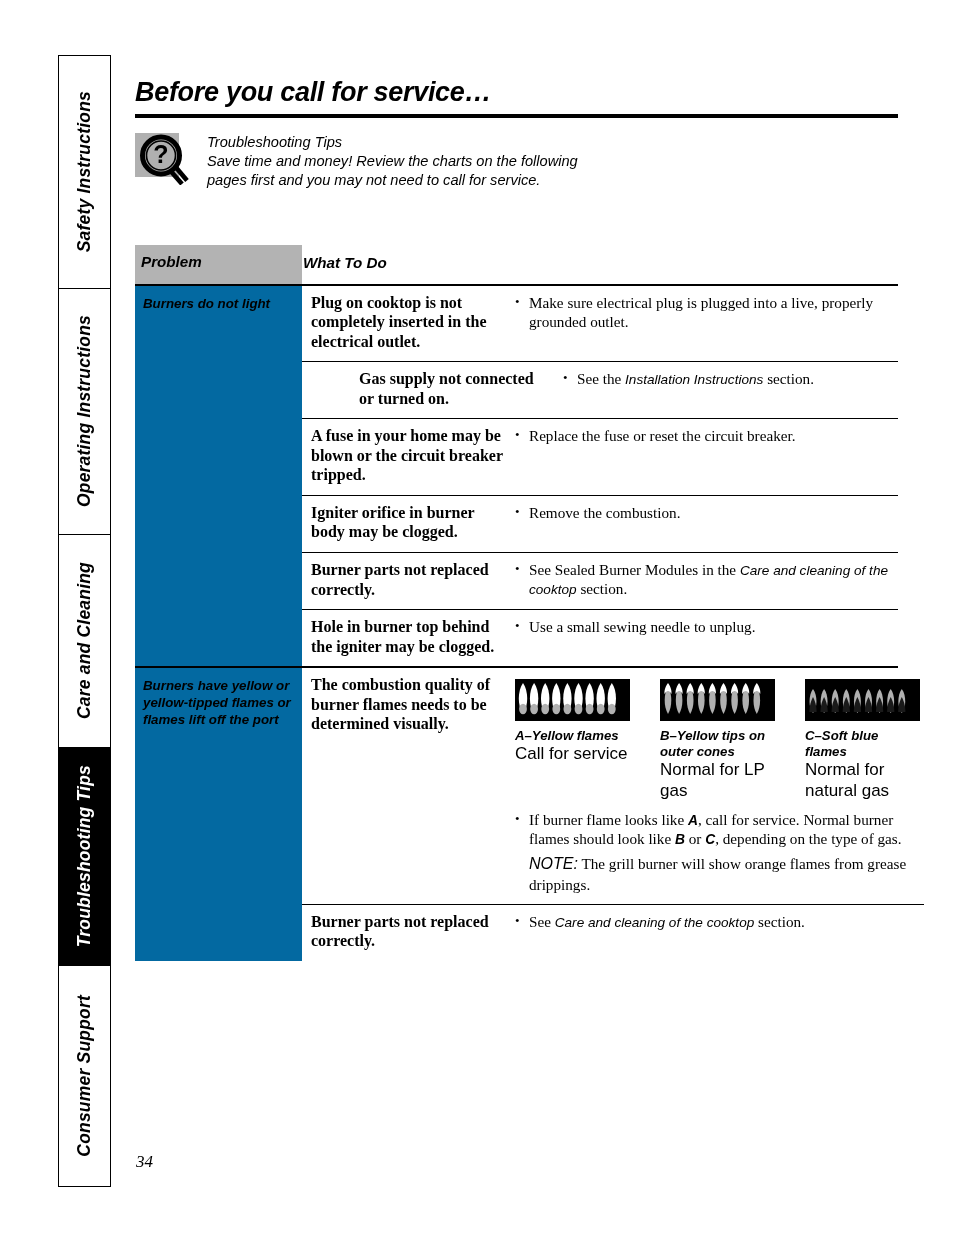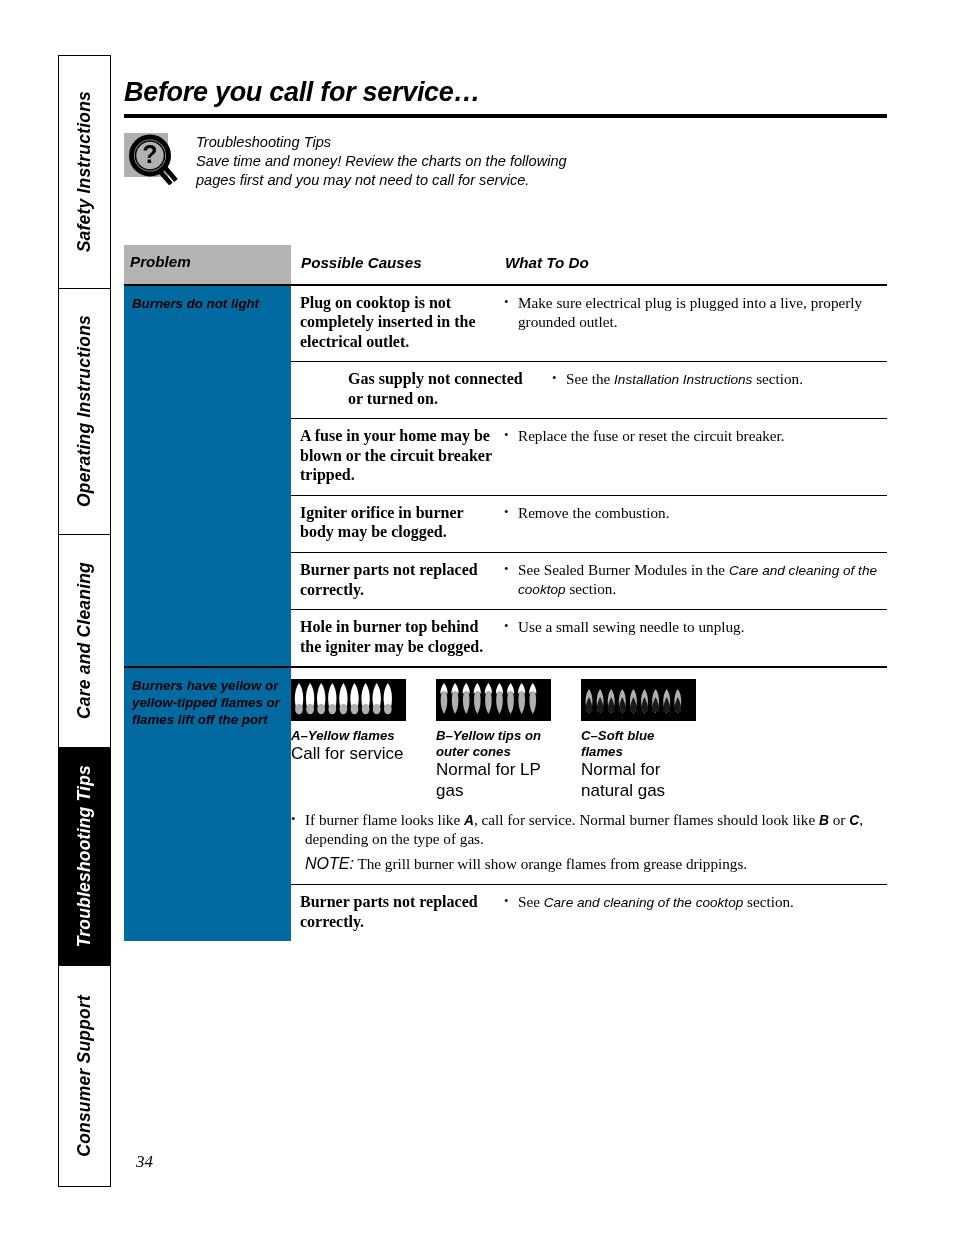--- a/index.html
+++ b/index.html
@@ -49,21 +49,21 @@
     font-size: 17.5px;
     letter-spacing: 0.2px;
     white-space: nowrap;
     color: #000;
   }
   .side-tab.active .side-tab-label { color: #ffffff; }
 
   
   #content {
     position: absolute;
-    left: 124px;
+    left: 135px;
     top: 55px;
     width: 765px;
   }
 
   #page-title {
     font-family: "Liberation Sans", sans-serif;
     font-weight: bold;
     font-style: italic;
     font-size: 27px;
     letter-spacing: -0.3px;
@@ -274,23 +274,20 @@
       <span class="tline">pages first and you may not need to call for service.</span>
     </div>
   </div>
 
   <div id="tbl">
 
     <div class="tbl-row" id="hdr-row">
       <div class="col-problem">
           <div class="hdr-text">Problem</div>
         </div>
-      <div class="col-cause">
-          <div class="hdr-text">Possible Causes</div>
-        </div>
       <div class="col-what">
           <div class="hdr-text">What To Do</div>
         </div>
     </div>
 
     <div id="tbl-body">
         <div style="display: flex; position: relative; border-bottom: 2.5px solid rgb(0, 0, 0);">
           <div class="col-problem prob-shade">
             <div class="prob-label">Burners do not light</div>
           </div>
@@ -362,20 +359,23 @@
               </div>
             </div>
           </div>
         </div>
         <div style="display: flex; position: relative;">
           <div class="col-problem prob-shade">
             <div class="prob-label">Burners have yellow or yellow-tipped flames or flames lift off the port</div>
           </div>
           <div style="flex: 1 1 auto; position: relative;">
             <div class="tbl-row">
+              <div class="col-cause">
+                <div class="cause-text">The combustion quality of burner flames needs to be determined visually.</div>
+              </div>
               <div class="col-what">
                 <div id="flames">
                   <div class="flame-fig">
                     <svg viewBox="0 0 115 42" class="flame-img" preserveAspectRatio="none">
                       <rect width="115" height="42" fill="#000"></rect>
                       <path d="M8 4 C13.6 12 13.6 27 8 35 C2.4000000000000004 27 2.4000000000000004 12 8 4 Z" fill="#ffffff"></path>
                       <ellipse cx="8" cy="30" rx="3.9" ry="5.2" fill="#b0b0b0"></ellipse>
                       <path d="M19.1 4 C24.700000000000003 12 24.700000000000003 27 19.1 35 C13.500000000000002 27 13.500000000000002 12 19.1 4 Z" fill="#ffffff"></path>
                       <ellipse cx="19.1" cy="30" rx="3.9" ry="5.2" fill="#b0b0b0"></ellipse>
                       <path d="M30.2 4 C35.8 12 35.8 27 30.2 35 C24.6 27 24.6 12 30.2 4 Z" fill="#ffffff"></path>

